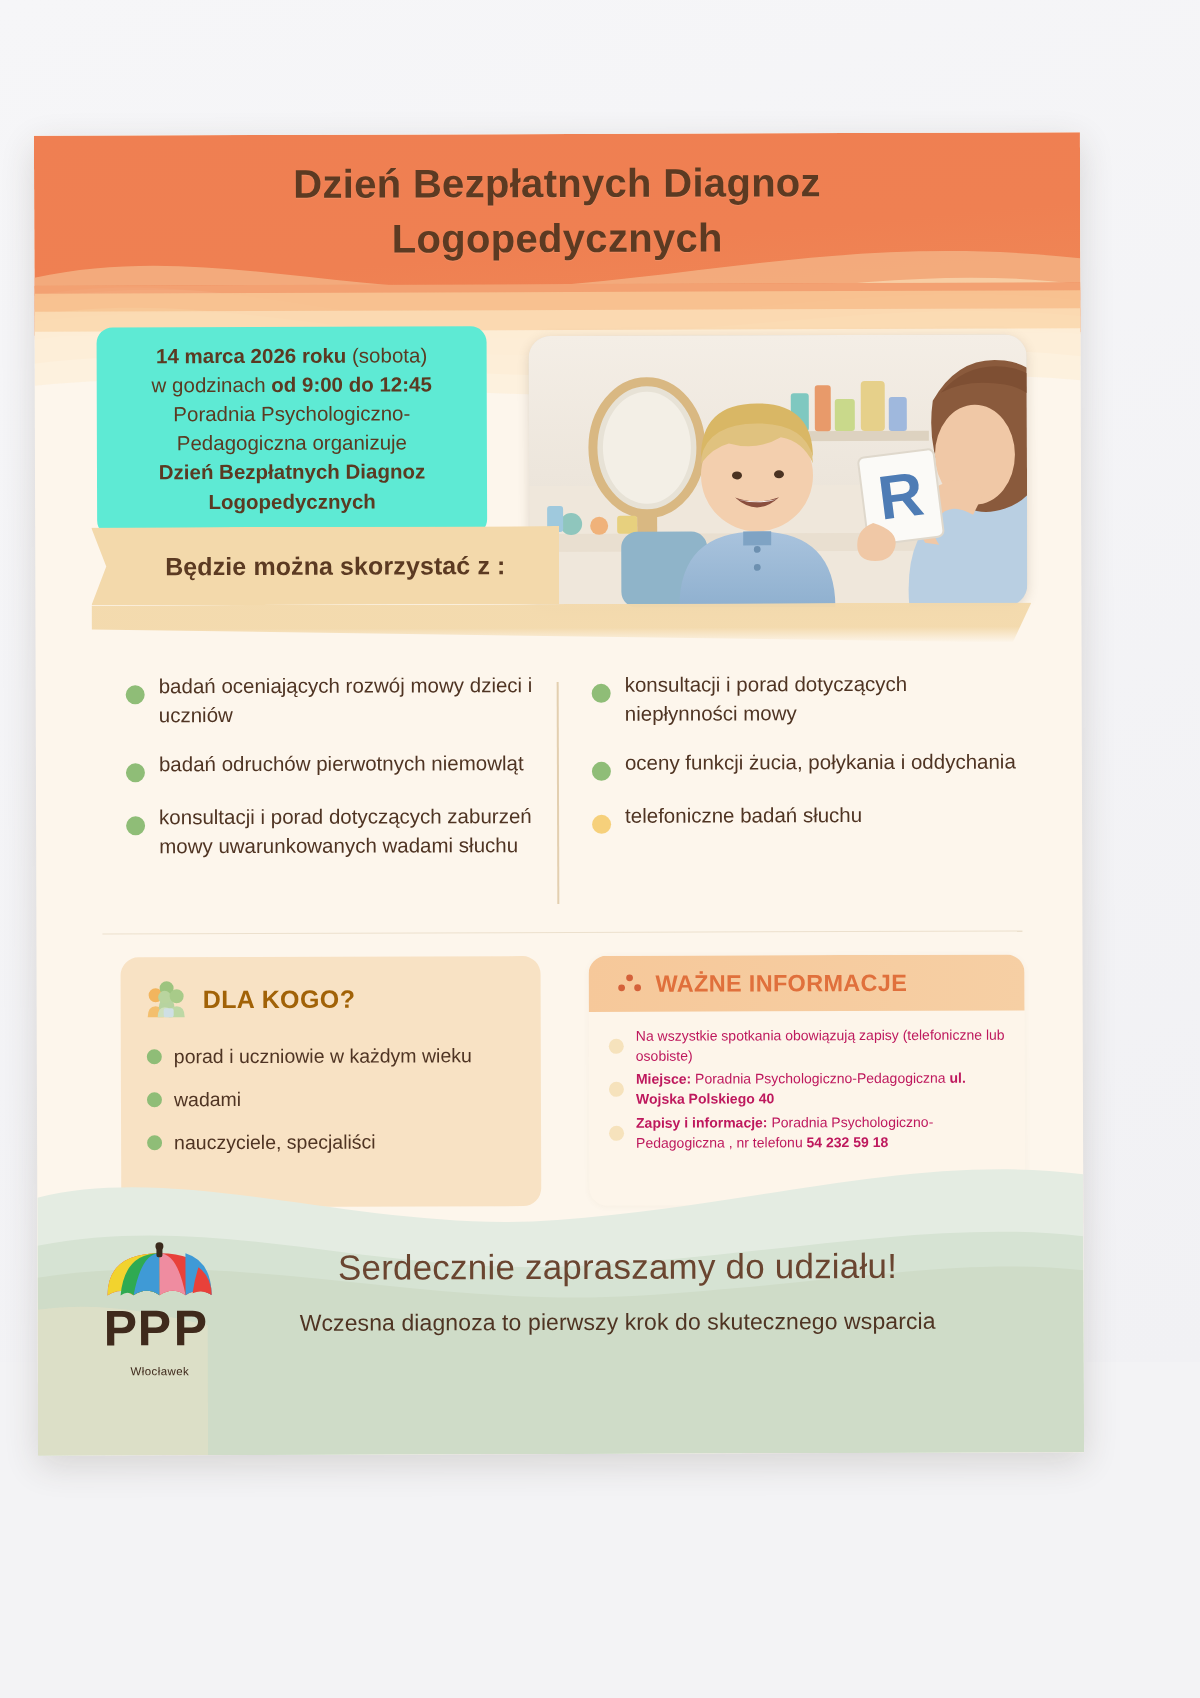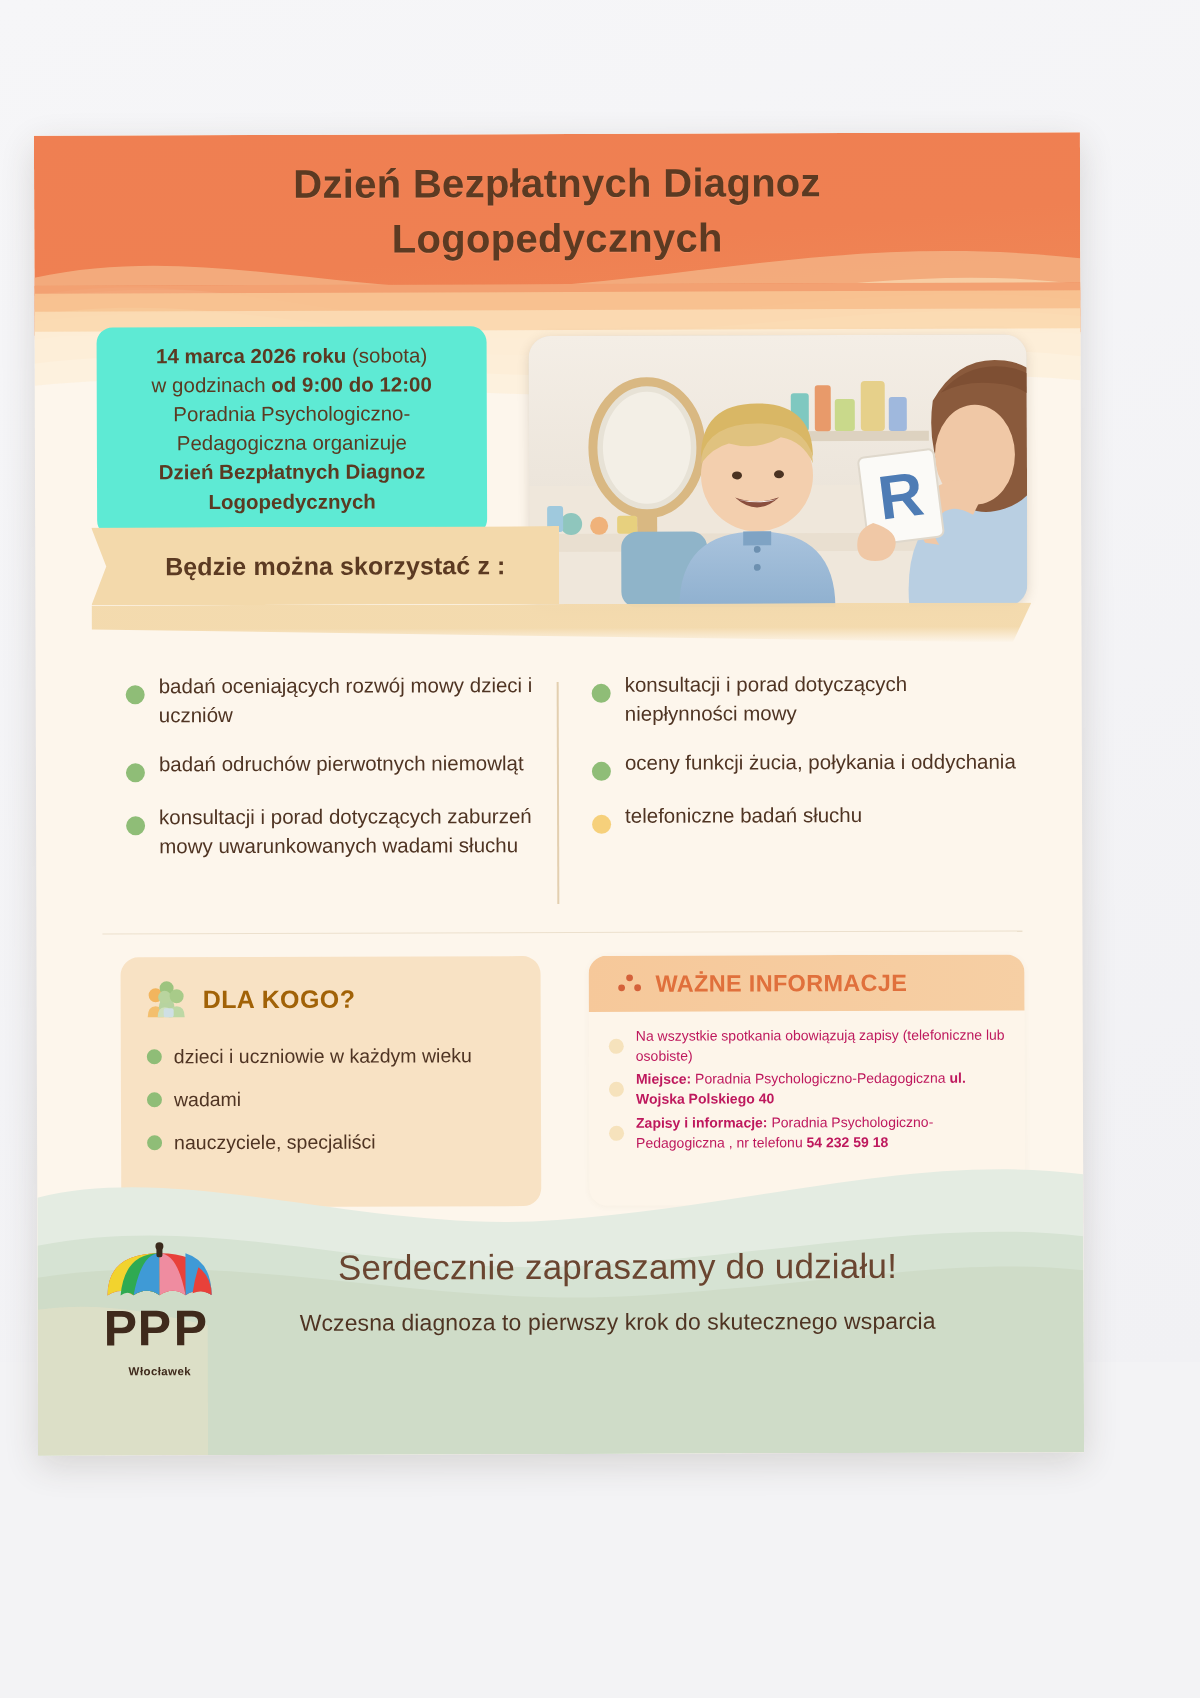--- a/index.html
+++ b/index.html
@@ -179,21 +179,21 @@
   }
 
   
   .logo {
     position: absolute; left: 52px; bottom: 88px;
     width: 140px; height: 130px;
   }
   .logo-city {
     position: absolute; left: 52px; bottom: 78px; width: 140px;
     text-align: center;
-    color: #3f2a1c; font-size: 11.5px; font-weight: 700; letter-spacing: .4px;
+    color: #3f2a1c; font-size: 11.5px; font-weight: 400; letter-spacing: .4px;
   }
 </style>
 </head>
 <body>
 
 <div class="page">
   <div class="poster">
 
     <div class="hdr-wrap">
       <div class="hdr-bg"></div>
@@ -214,21 +214,21 @@
       <path d="M0,54 C190,26 350,80 560,70 C760,60 900,34 1046,52 L1046,8 L0,8 Z" fill="#f8c795" opacity=".85"></path>
       <path d="M0,78 C200,54 380,100 600,90 C800,80 920,58 1046,74 L1046,26 L0,26 Z" fill="#fbdfb9" opacity=".8"></path>
       <path d="M0,100 C220,80 400,118 620,110 C820,102 940,86 1046,98 L1046,46 L0,46 Z" fill="#fdf0dc" opacity=".85"></path>
     </svg>
 
     <div class="date-box">
       <div class="ln line1">
         <b>14 marca 2026 roku</b><span> (sobota)</span>
       </div>
       <div class="ln">
-        <span>w godzinach </span><b>od 9:00 do 12:00</b>
+        <span>w godzinach </span><b>od 9:00 do 12:45</b>
       </div>
       <div>Poradnia Psychologiczno-</div>
       <div>Pedagogiczna organizuje</div>
       <div><b>Dzień Bezpłatnych Diagnoz</b></div>
       <div><b>Logopedycznych</b></div>
     </div>
 
     <div class="photo">
       <svg viewBox="0 0 498 272" width="498" height="272">
         <defs>
@@ -346,21 +346,21 @@
             <path d="M11 38 q0-10 7-10 q7 0 7 10 z" fill="#cfe0bd"></path>
             <circle cx="30" cy="17" r="7" fill="#a8cb89"></circle>
             <path d="M22 38 q0-11 8-11 q8 0 8 11 z" fill="#bdd8a5"></path>
             <rect x="17" y="29" width="10" height="9" rx="2" fill="#cfdfe4"></rect>
           </svg>
           <span class="who-title">DLA KOGO?</span>
         </div>
         <div class="who-list">
           <div class="who-item">
             <span class="dot green"></span>
-            <span class="t">dzieci i uczniowie w każdym wieku</span>
+            <span class="t">porad i uczniowie w każdym wieku</span>
           </div>
           <div class="who-item">
             <span class="dot green"></span>
             <span class="t">wadami</span>
           </div>
           <div class="who-item">
             <span class="dot green"></span>
             <span class="t">nauczyciele, specjaliści</span>
           </div>
         </div>

